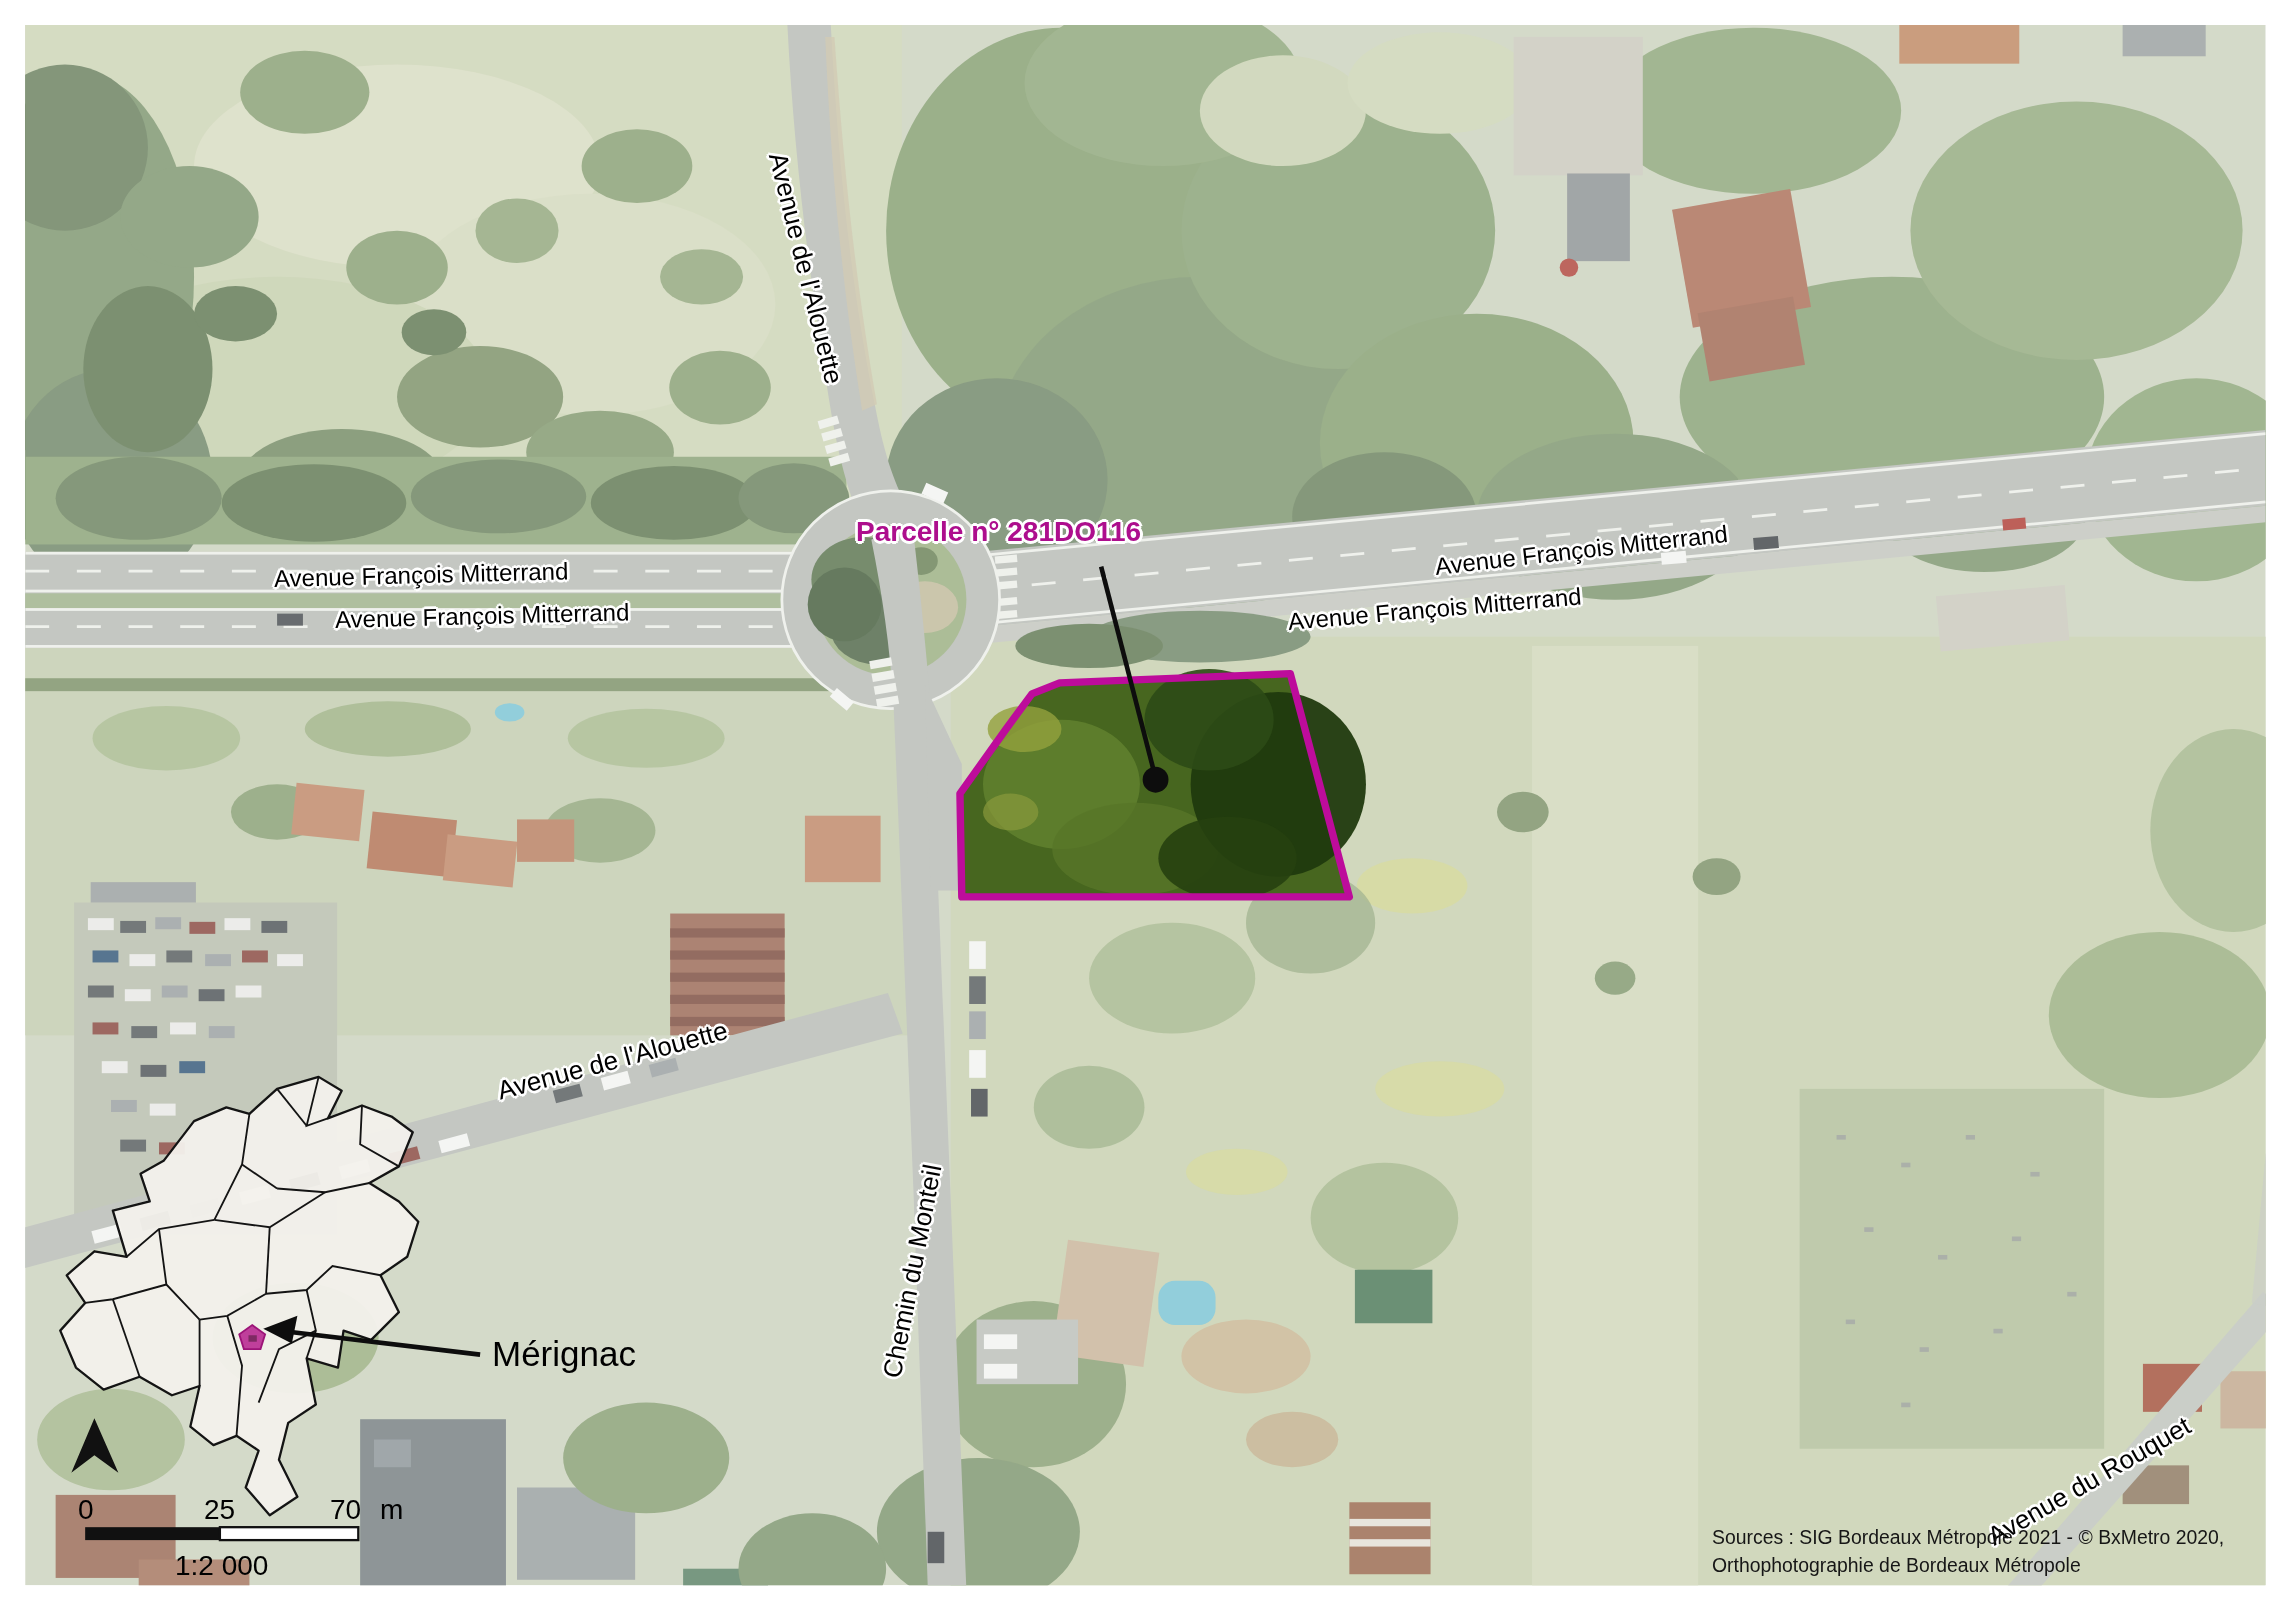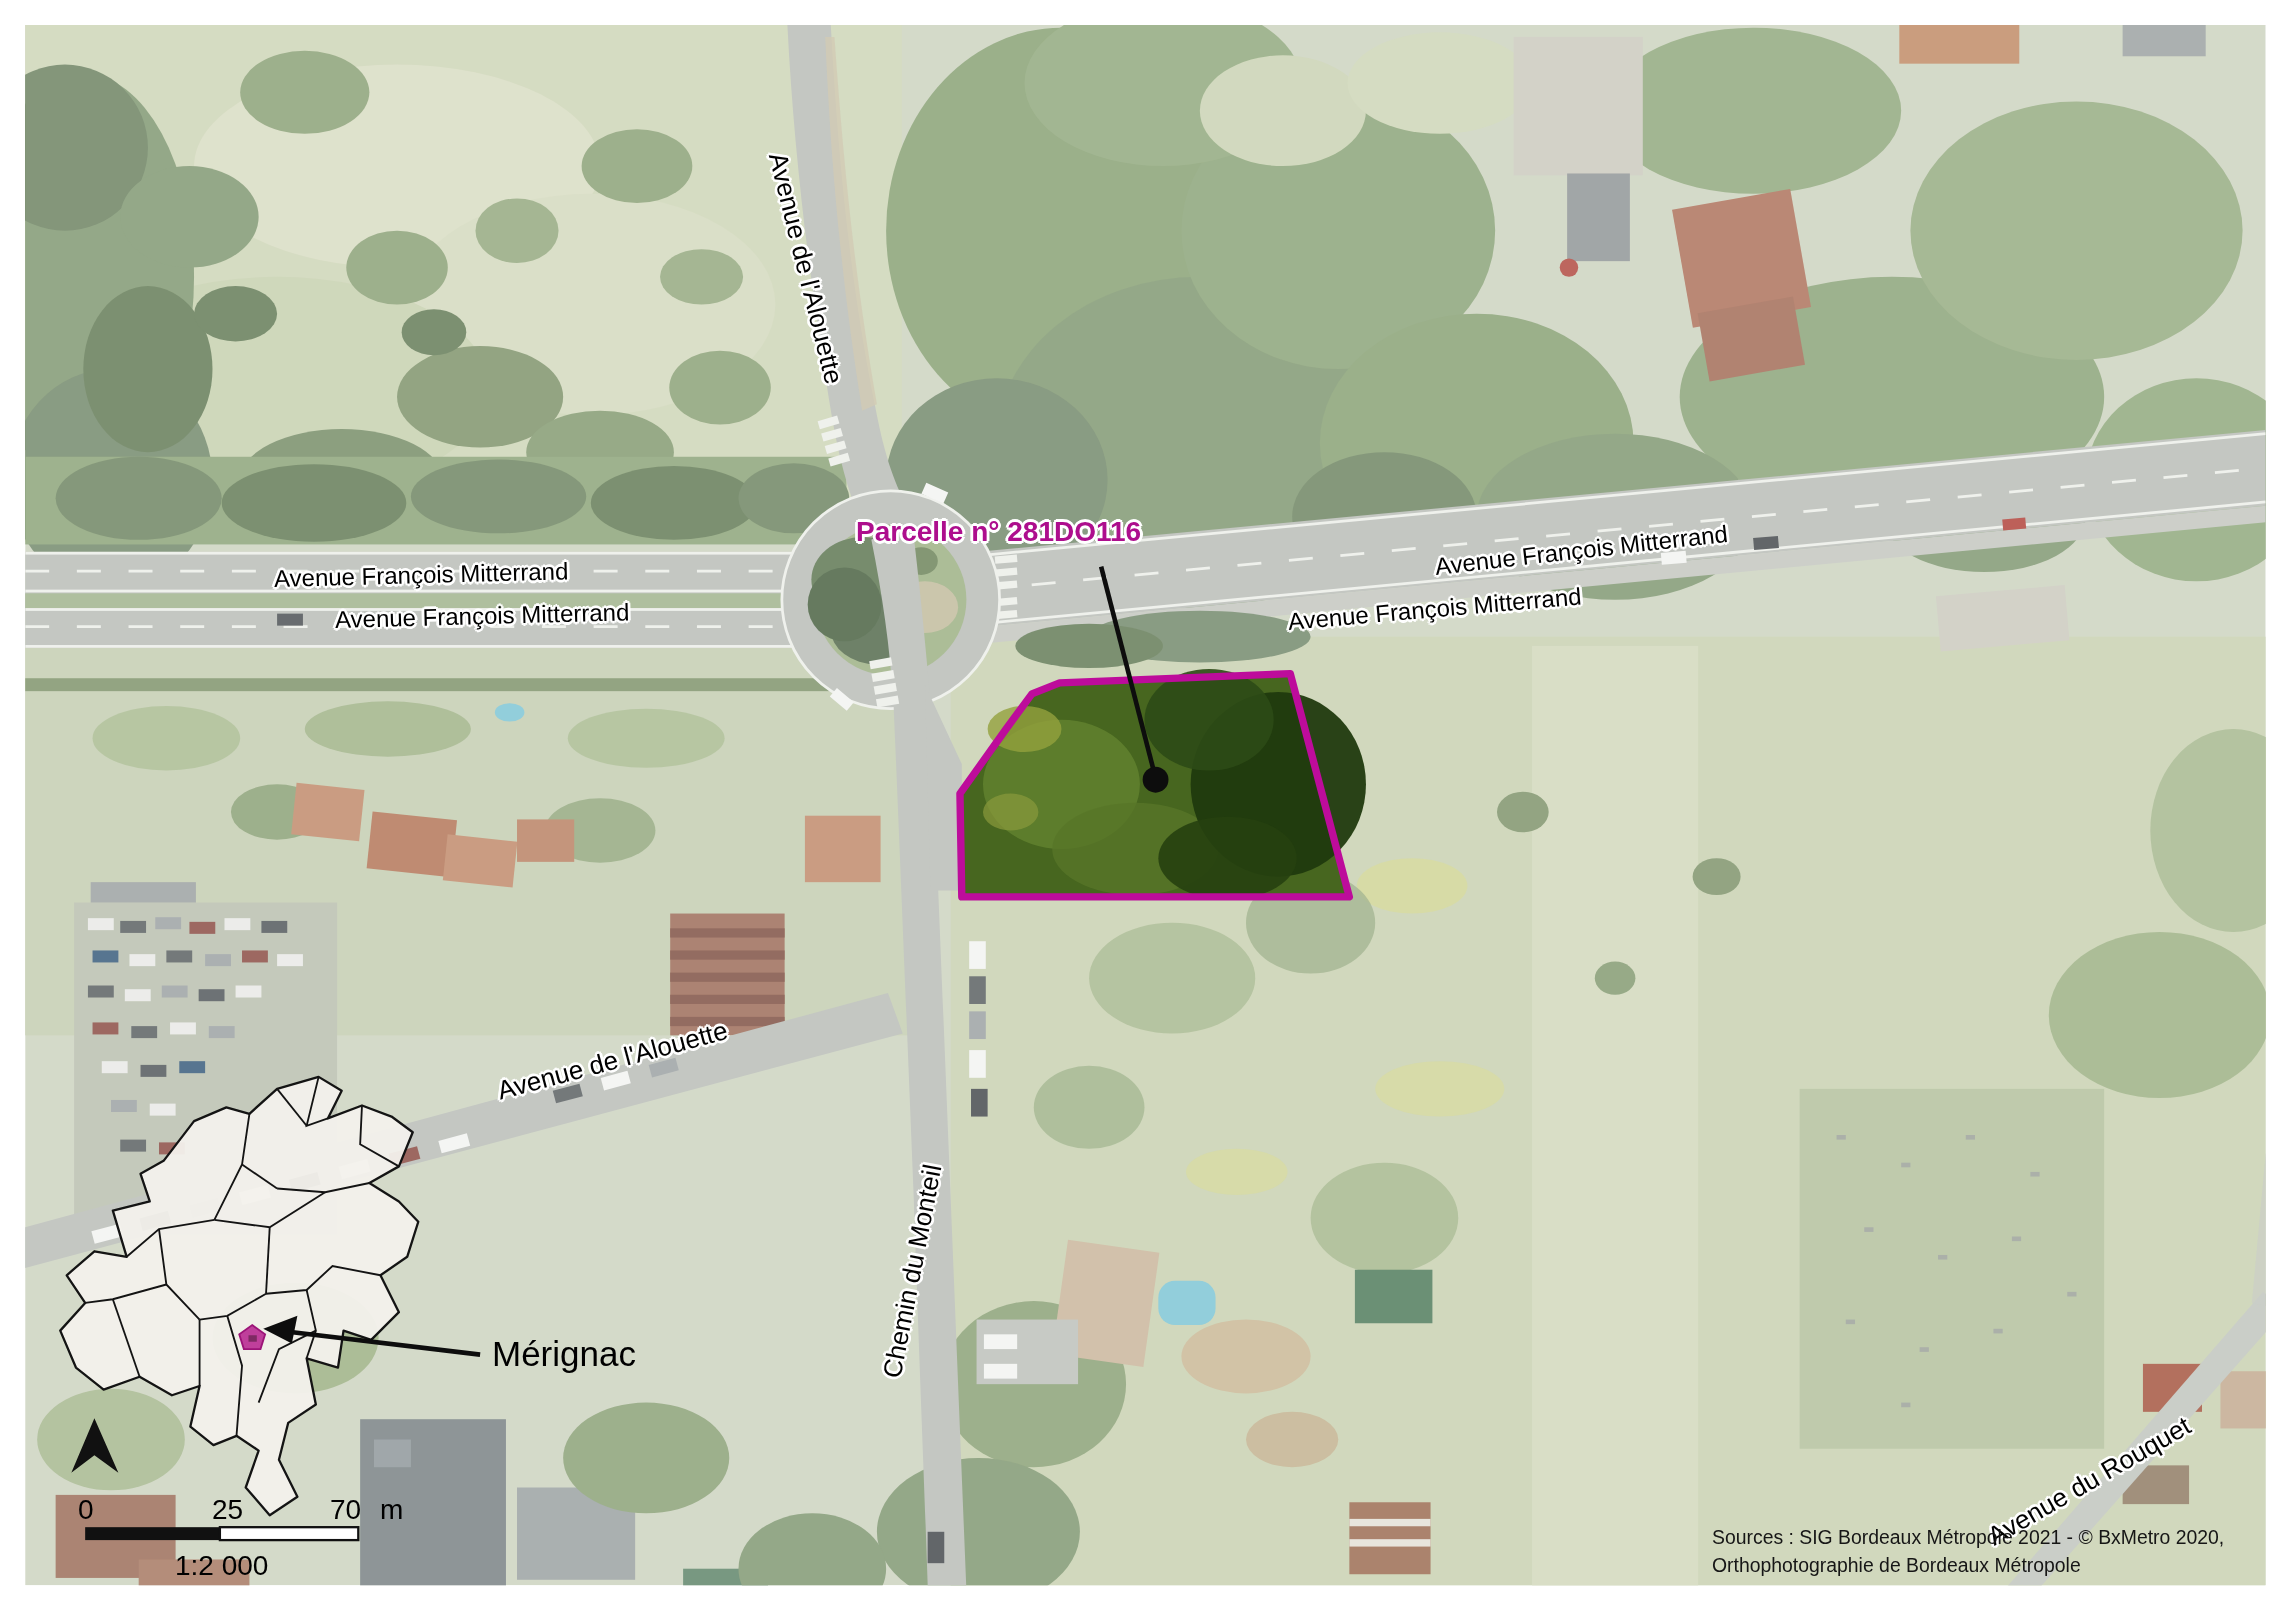--- a/index.html
+++ b/index.html
@@ -413,19 +413,19 @@
 <div class="lbl halo street-big rot" style="left:1990px;top:1525px;transform:rotate(-30deg);">Avenue du Rouquet</div>
 
 <div class="lbl commune" style="left:492px;top:1336px;">Mérignac</div>
 
 <div class="lbl sources" style="left:1712px;top:1523px;">
   <div>Sources : SIG Bordeaux Métropole 2021 - © BxMetro 2020,</div>
   <div>Orthophotographie de Bordeaux Métropole</div>
 </div>
 
 <div class="lbl scale-num" style="left:78px;top:1495px;">0</div>
-<div class="lbl scale-num" style="left:204px;top:1495px;margin-left:8px;">25</div>
+<div class="lbl scale-num" style="left:204px;top:1495px;">25</div>
 <div class="lbl scale-num" style="left:330px;top:1495px;">70</div>
 <div class="lbl scale-num" style="left:380px;top:1495px;">m</div>
 <div class="lbl ratio" style="left:175px;top:1551px;">1:2 000</div>
 
 </div>
 
 
 </body></html>

